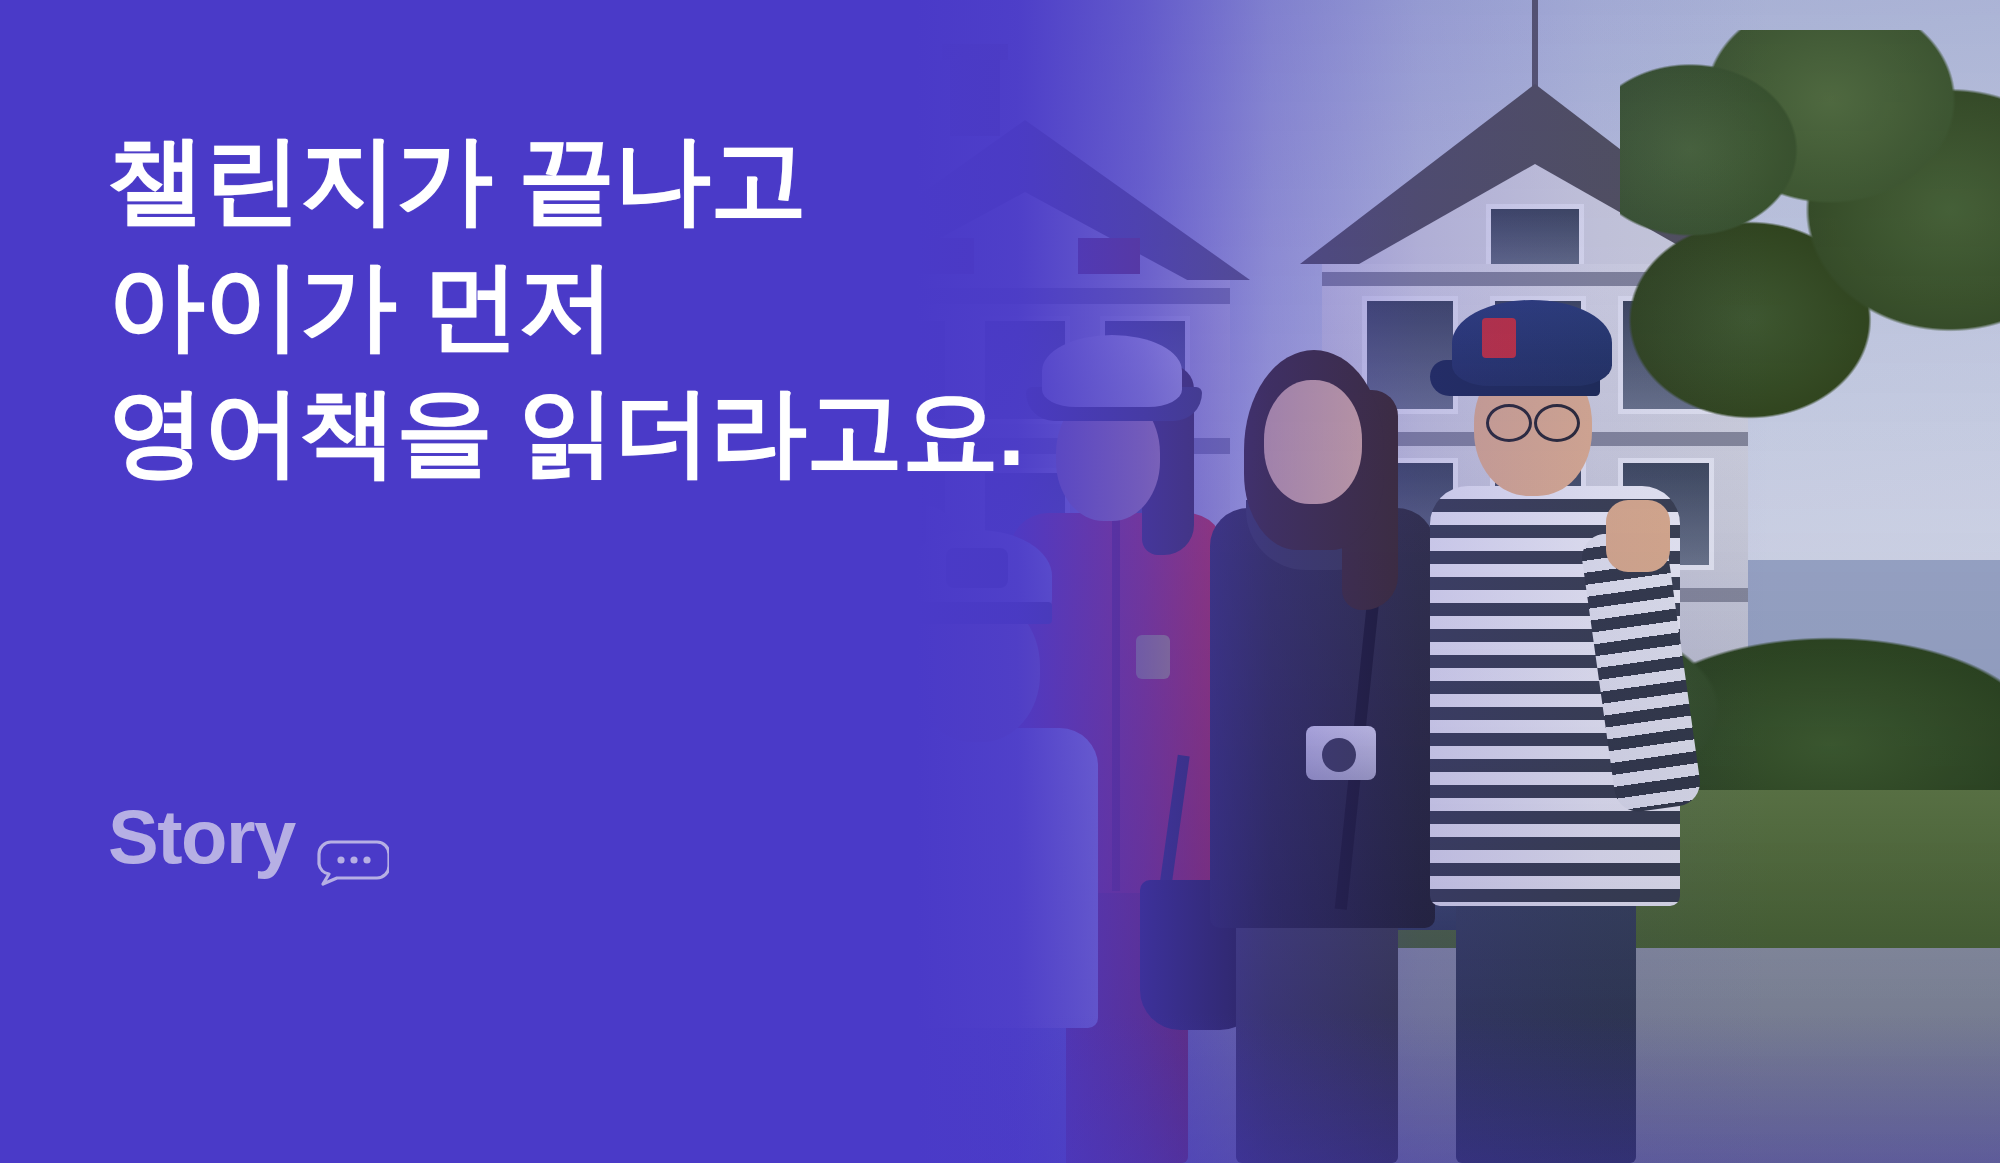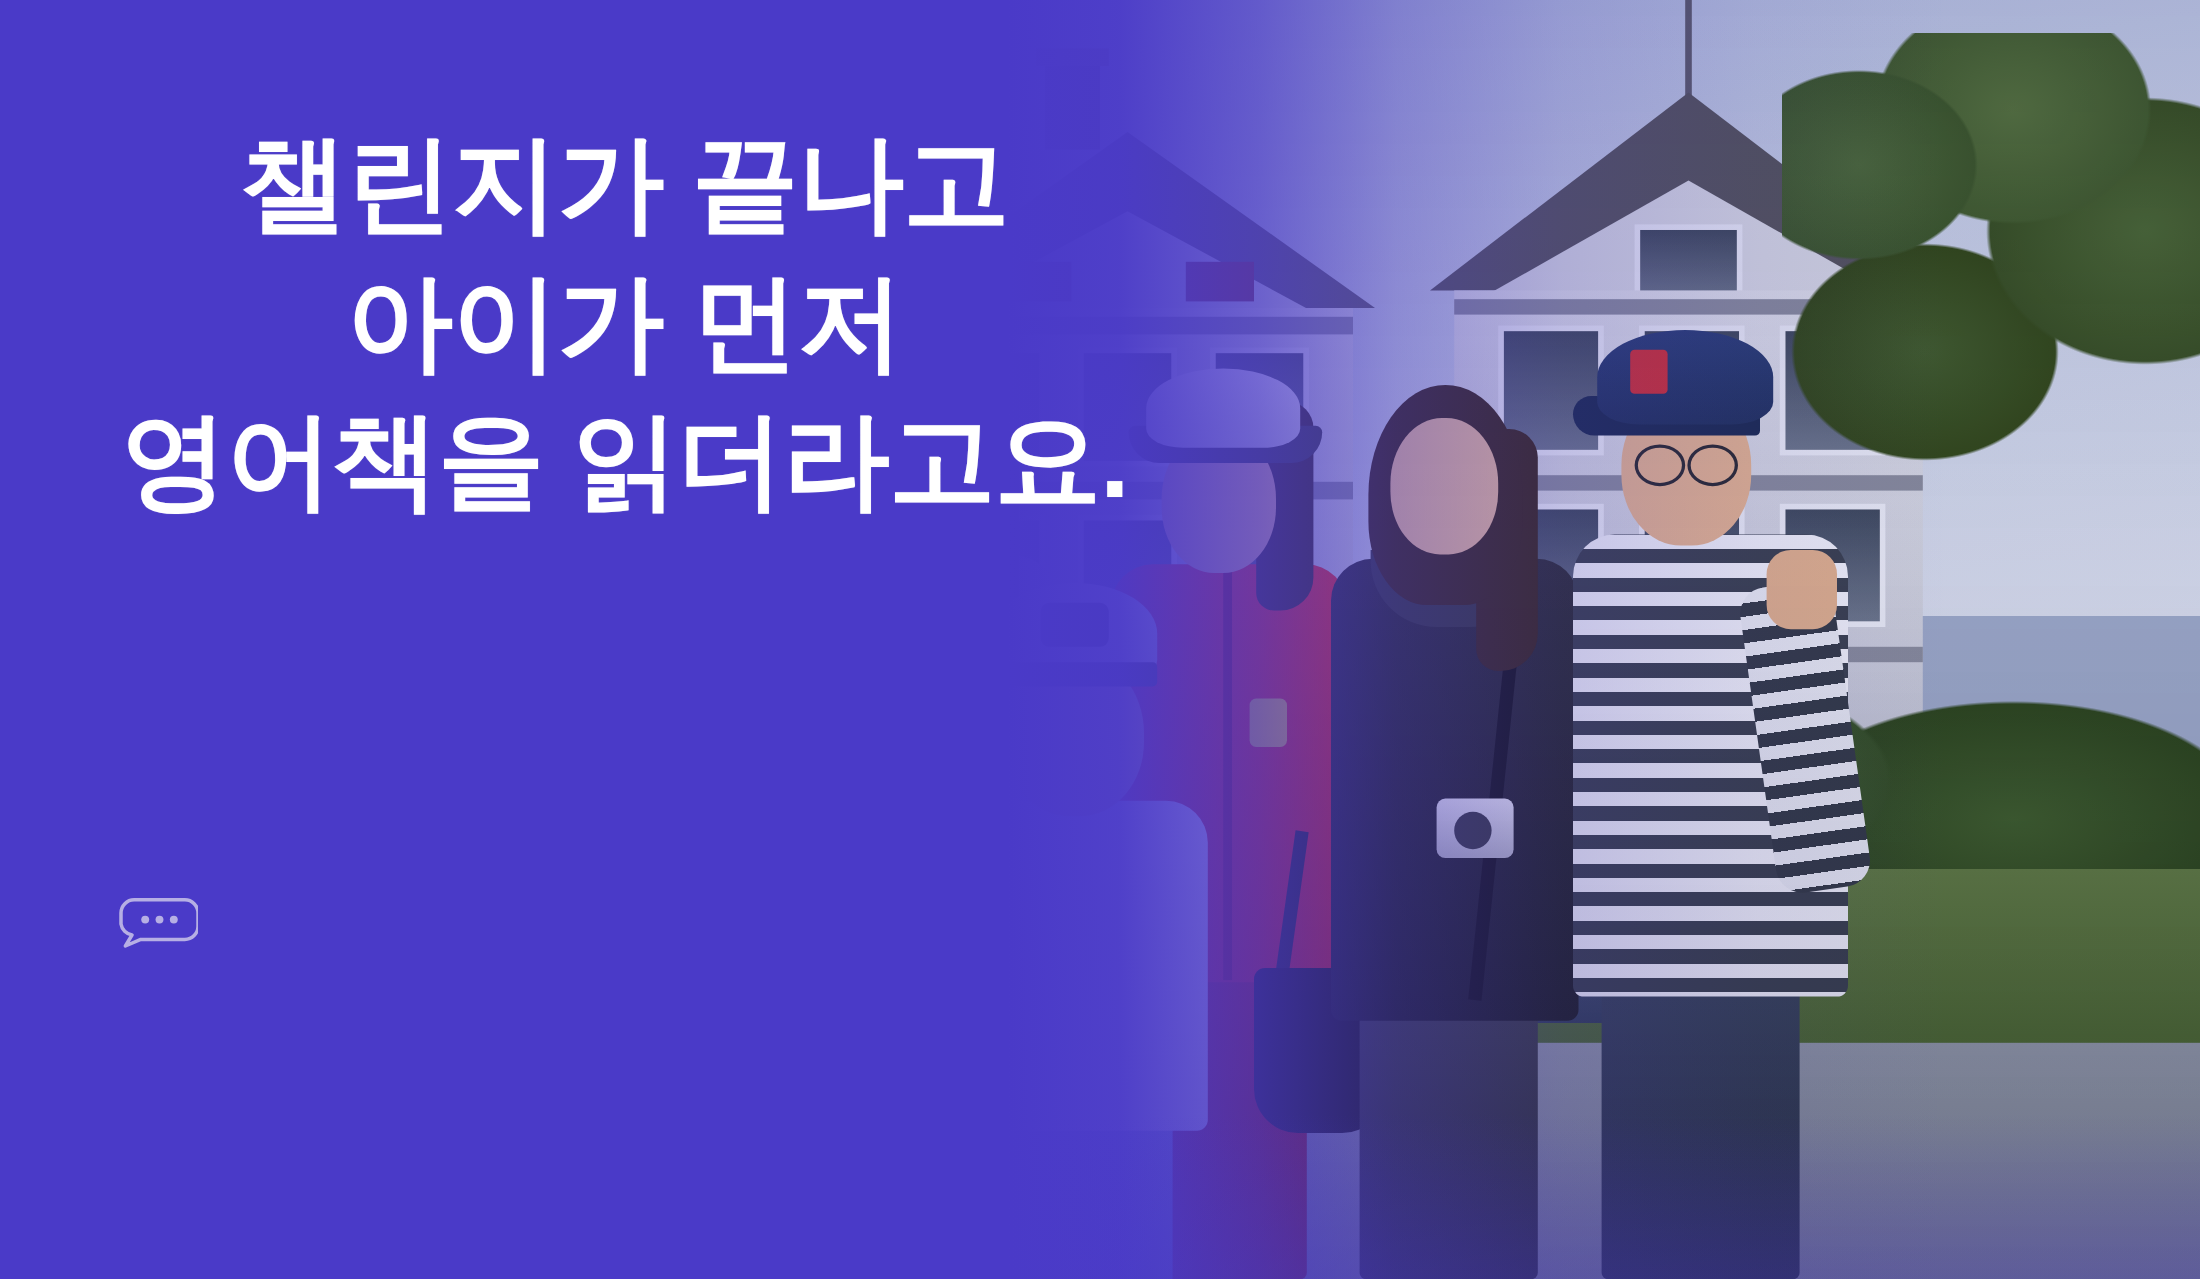--- a/index.html
+++ b/index.html
@@ -264,30 +264,29 @@
   }
   .photo-fade-bottom {
     position: absolute; left: 0; right: 0; bottom: 0; height: 150px;
     background: linear-gradient(180deg, rgba(74,58,200,0) 0%, rgba(74,58,200,0.35) 100%);
   }
 
   
   .headline {
     position: absolute;
     left: 108px;
-    top: 104px;
+    top: 117px;
     width: 920px;
     color: #ffffff;
     font-size: 97px;
     font-weight: 800;
     line-height: 1.30;
     letter-spacing: -1px;
     white-space: pre-line;
     text-shadow: 0 0 1px rgba(255,255,255,0.35);
-    text-align: center;
   }
   .brand {
     position: absolute;
     left: 108px;
     top: 790px;
     color: #b6afe4;
     font-size: 76px;
     font-weight: 800;
     line-height: 1.24;
     letter-spacing: -1.5px;
@@ -412,20 +411,21 @@
     <div class="photo-fade"></div>
     <div class="photo-fade-bottom"></div>
   </div>
 
   <div class="headline">챌린지가 끝나고
 아이가 먼저
 영어책을 읽더라고요.</div>
 
   <div class="brand">
     <div class="brand-line">
+      <span>Story</span>
       <span class="bubble-icon">
         <svg viewBox="0 0 72 48" width="72" height="48" aria-hidden="true">
           <path d="M14 4 H60 A12 12 0 0 1 72 16 V28 A12 12 0 0 1 60 40 H20 L6 46 L12 36 A12 12 0 0 1 2 26 V16 A12 12 0 0 1 14 4 Z" fill="none" stroke="#b6afe4" stroke-width="3.2" stroke-linejoin="round"></path>
           <circle cx="24" cy="22" r="3.6" fill="#b6afe4"></circle>
           <circle cx="37" cy="22" r="3.6" fill="#b6afe4"></circle>
           <circle cx="50" cy="22" r="3.6" fill="#b6afe4"></circle>
         </svg>
       </span>
     </div>
   </div>

